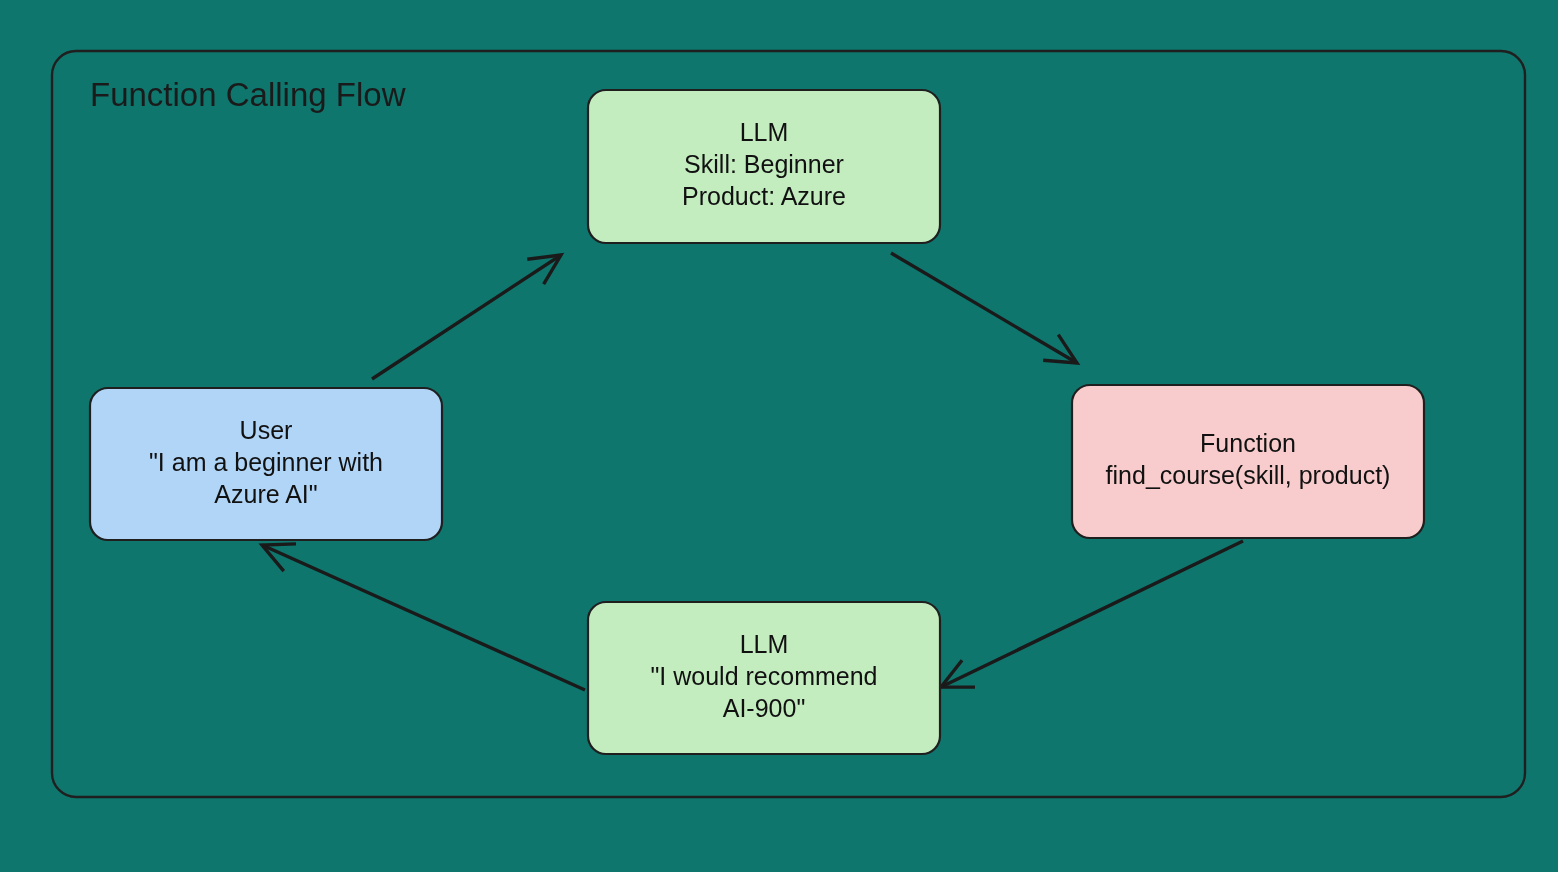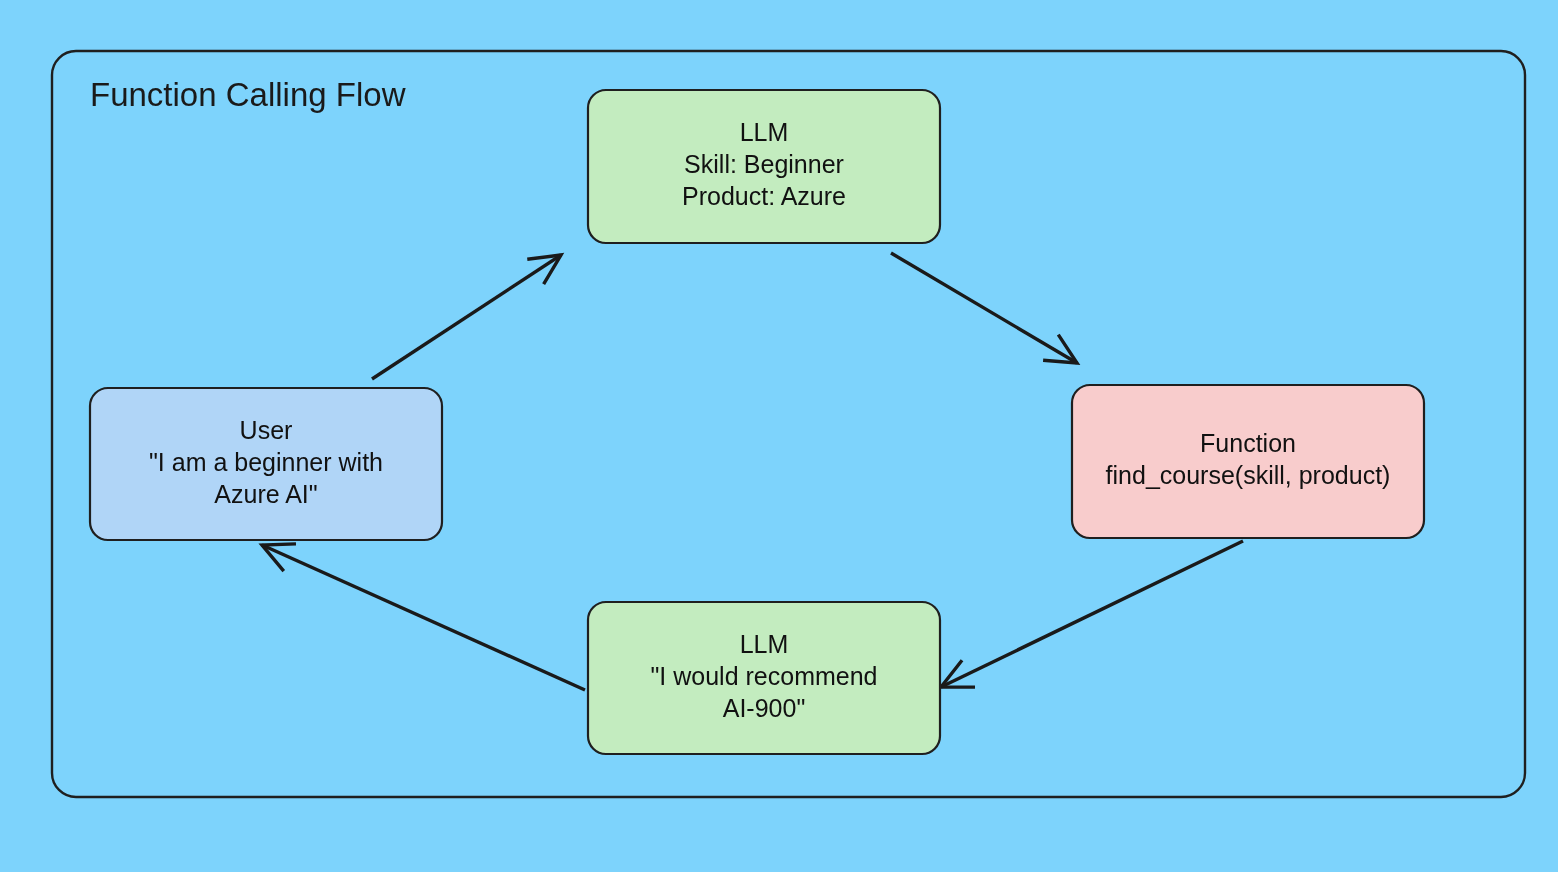--- a/index.html
+++ b/index.html
@@ -11,21 +11,21 @@
   body {
     width: 1558px;
     height: 872px;
     font-family: "Liberation Sans", sans-serif;
     overflow: hidden;
   }
   #canvas {
     position: relative;
     width: 1558px;
     height: 872px;
-    background: #7dd3fc;
+    background: #0f766e;
   }
   #diagram-svg {
     position: absolute;
     top: 0;
     left: 0;
     display: block;
   }
   .node-rect {
     stroke: #1f1f1f;
     stroke-width: 2.2;

